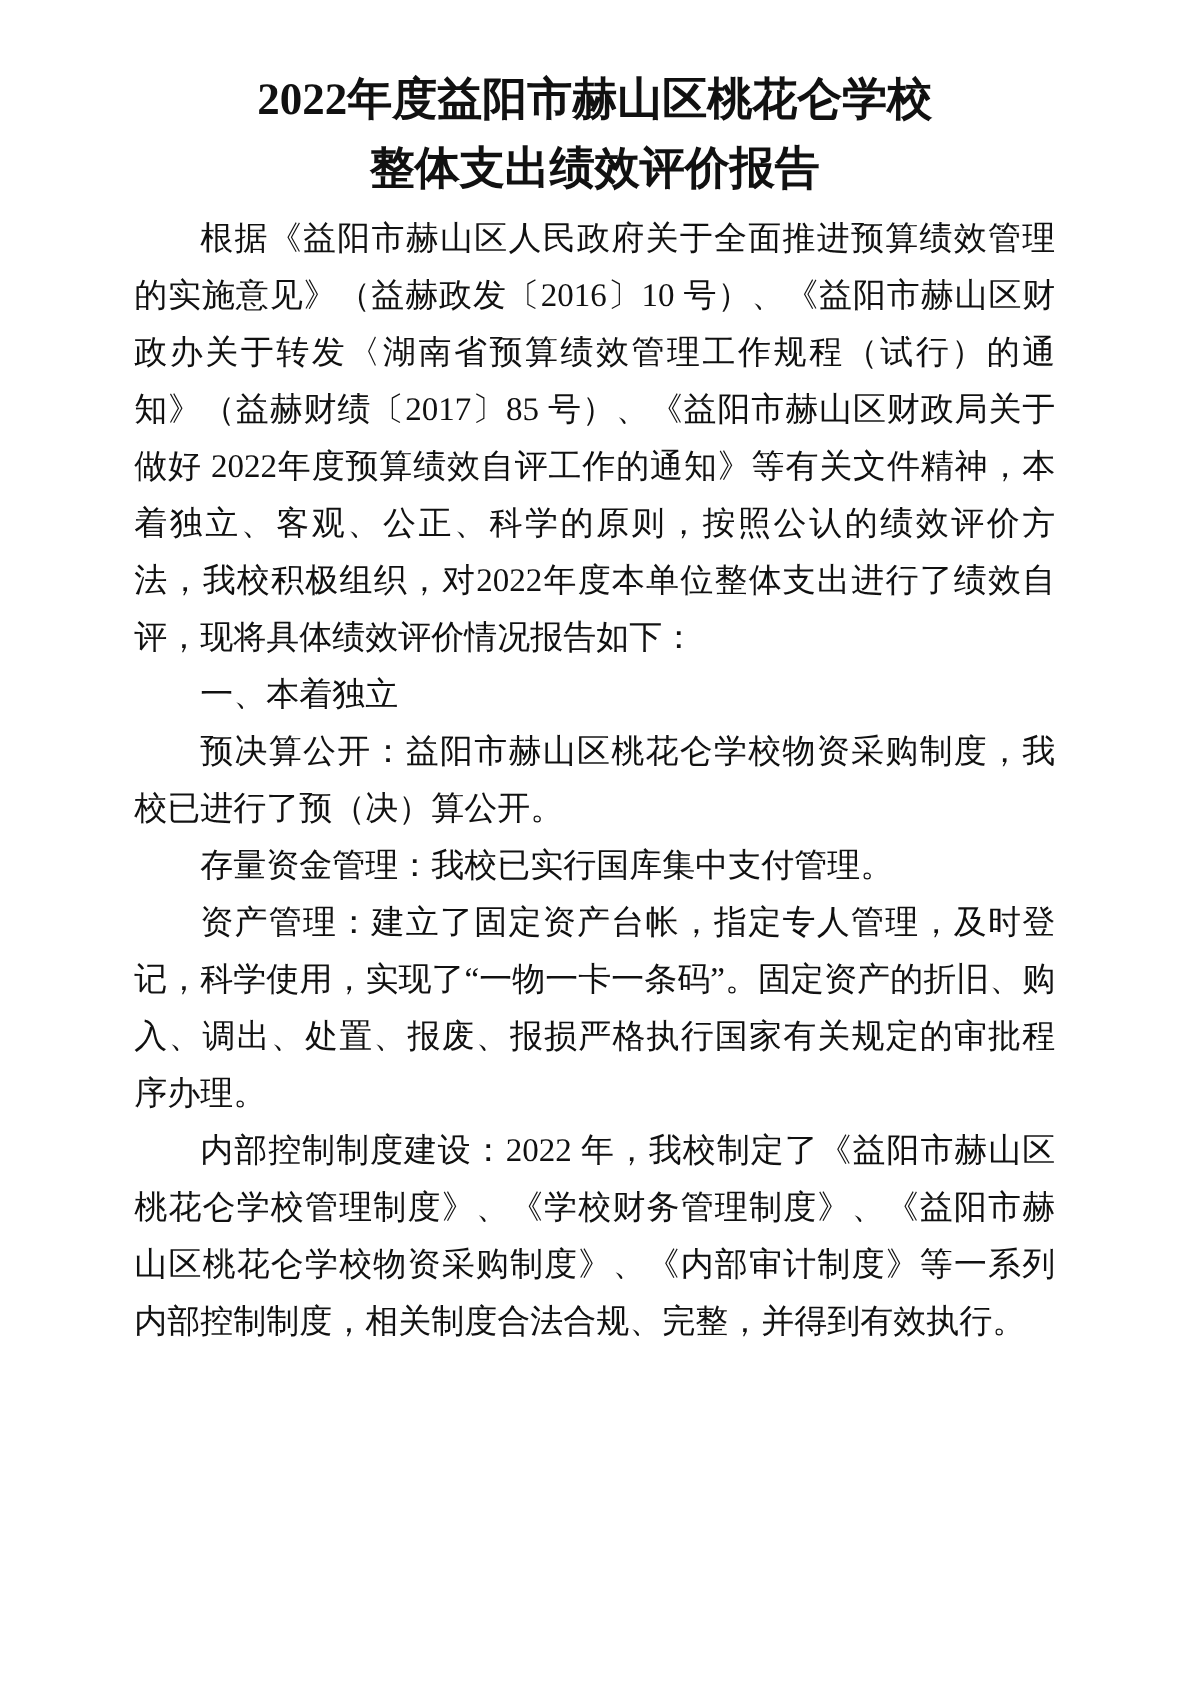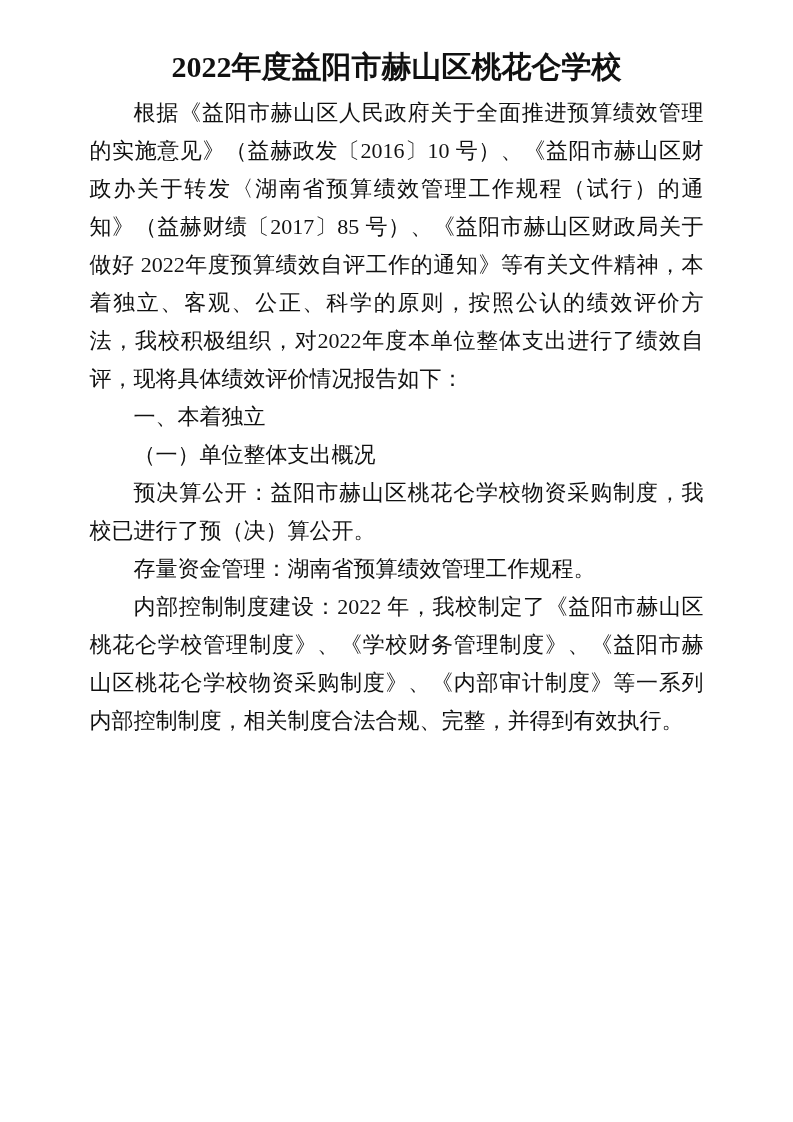--- a/index.html
+++ b/index.html
@@ -38,23 +38,24 @@
     word-break: break-all;
     font-family: Liberation Serif, serif;
   }
 </style>
 </head>
 <body>
 
 <div class="page">
   <h1 class="doc-title">
     <span class="t-line">2022年度益阳市赫山区桃花仑学校</span>
+    <span class="t-line">整体支出绩效评价报告</span>
   </h1>
   <div class="doc-body">
     <p>根据《益阳市赫山区人民政府关于全面推进预算绩效管理的实施意见》（益赫政发〔2016〕10 号）、《益阳市赫山区财政办关于转发〈湖南省预算绩效管理工作规程（试行）的通知》（益赫财绩〔2017〕85 号）、《益阳市赫山区财政局关于做好 2022年度预算绩效自评工作的通知》等有关文件精神，本着独立、客观、公正、科学的原则，按照公认的绩效评价方法，我校积极组织，对2022年度本单位整体支出进行了绩效自评，现将具体绩效评价情况报告如下：</p>
     <p>一、本着独立</p>
-    <p>（一）单位整体支出概况</p>
     <p>预决算公开：益阳市赫山区桃花仑学校物资采购制度，我校已进行了预（决）算公开。</p>
-    <p>存量资金管理：湖南省预算绩效管理工作规程。</p>
+    <p>存量资金管理：我校已实行国库集中支付管理。</p>
+    <p>资产管理：建立了固定资产台帐，指定专人管理，及时登记，科学使用，实现了“一物一卡一条码”。固定资产的折旧、购入、调出、处置、报废、报损严格执行国家有关规定的审批程序办理。</p>
     <p>内部控制制度建设：2022 年，我校制定了《益阳市赫山区桃花仑学校管理制度》、《学校财务管理制度》、《益阳市赫山区桃花仑学校物资采购制度》、《内部审计制度》等一系列内部控制制度，相关制度合法合规、完整，并得到有效执行。</p>
 
   </div>
 </div>
 
 </body></html>

